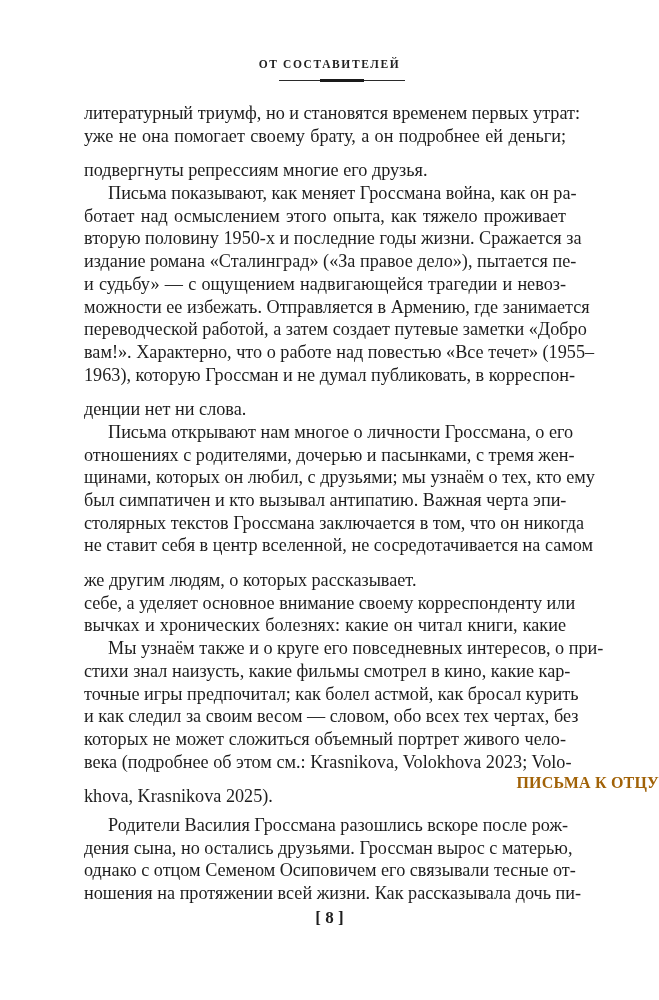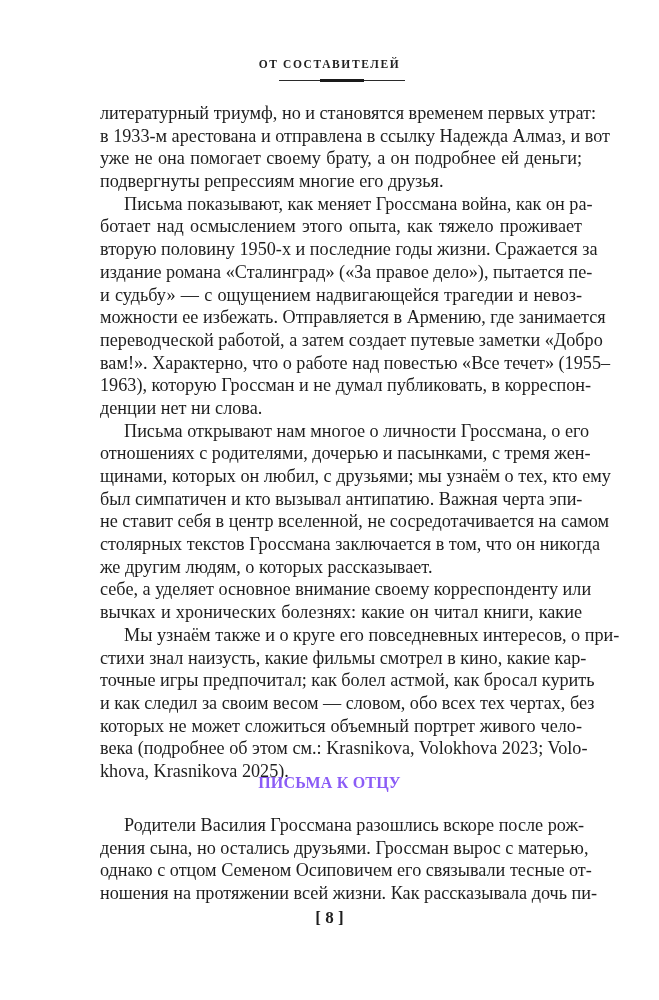--- a/index.html
+++ b/index.html
@@ -17,78 +17,77 @@
     }
     .head-rule {
       position: absolute; top: 80px; left: 279px; width: 126px; height: 1px;
       background: #2a2a2a;
     }
     .head-rule-thick {
       position: absolute; top: 79px; left: 320px; width: 44px; height: 3px;
       background: #1a1a1a;
     }
     .text-block {
-      position: absolute; left: 100px; width: 482px; top: 102px;
+      position: absolute; left: 84px; width: 482px; top: 102px;
       font-family: "Liberation Serif", serif;
       font-size: 18.2px; line-height: 22.7px;
     }
     .line {
       display: block; white-space: nowrap;
       text-align: justify; text-align-last: justify;
       height: 22.7px; overflow: visible;
     }
     .line.indent { padding-left: 24px; }
-    .line.last { text-align-last: left; }
+    .line.last { text-align-last: left; margin-top: 12px; }
     .section-heading {
       position: absolute; left: 0; width: 659px; top: 774px;
-      text-align: center;
+      text-align: right;
       font-family: "Liberation Serif", serif;
       font-weight: bold; font-size: 16px; letter-spacing: 0.2px;
-      color: #8b5cf6;
+      color: #a16207;
     }
     .text-block-2 { top: 814px; }
     .page-number {
       position: absolute; left: 0; width: 659px; top: 908px;
       text-align: center;
       font-family: "Liberation Serif", serif;
       font-weight: bold; font-size: 17px;
       color: #1e1e1e;
     }
   </style>
 </head>
 <body>
 
 <div class="running-head">ОТ СОСТАВИТЕЛЕЙ</div>
 <div class="head-rule"></div>
 <div class="head-rule-thick"></div>
 
 <div class="text-block">
 
   <span class="line">литературный триумф, но и становятся временем первых утрат:</span>
-  <span class="line">в 1933-м арестована и отправлена в ссылку Надежда Алмаз, и вот</span>
   <span class="line">уже не она помогает своему брату, а он подробнее ей деньги;</span>
   <span class="line last">подвергнуты репрессиям многие его друзья.</span>
 
   <span class="line indent">Письма показывают, как меняет Гроссмана война, как он ра-</span>
   <span class="line">ботает над осмыслением этого опыта, как тяжело проживает</span>
   <span class="line">вторую половину 1950-х и последние годы жизни. Сражается за</span>
   <span class="line">издание романа «Сталинград» («За правое дело»), пытается пе-</span>
   <span class="line">и судьбу» — с ощущением надвигающейся трагедии и невоз-</span>
   <span class="line">можности ее избежать. Отправляется в Армению, где занимается</span>
   <span class="line">переводческой работой, а затем создает путевые заметки «Добро</span>
   <span class="line">вам!». Характерно, что о работе над повестью «Все течет» (1955–</span>
   <span class="line">1963), которую Гроссман и не думал публиковать, в корреспон-</span>
   <span class="line last">денции нет ни слова.</span>
 
   <span class="line indent">Письма открывают нам многое о личности Гроссмана, о его</span>
   <span class="line">отношениях с родителями, дочерью и пасынками, с тремя жен-</span>
   <span class="line">щинами, которых он любил, с друзьями; мы узнаём о тех, кто ему</span>
   <span class="line">был симпатичен и кто вызывал антипатию. Важная черта эпи-</span>
+  <span class="line">столярных текстов Гроссмана заключается в том, что он никогда</span>
   <span class="line">не ставит себя в центр вселенной, не сосредотачивается на самом</span>
-  <span class="line">столярных текстов Гроссмана заключается в том, что он никогда</span>
   <span class="line last">же другим людям, о которых рассказывает.</span>
   <span class="line">себе, а уделяет основное внимание своему корреспонденту или</span>
 
   <span class="line">вычках и хронических болезнях: какие он читал книги, какие</span>
   <span class="line indent">Мы узнаём также и о круге его повседневных интересов, о при-</span>
   <span class="line">стихи знал наизусть, какие фильмы смотрел в кино, какие кар-</span>
   <span class="line">точные игры предпочитал; как болел астмой, как бросал курить</span>
   <span class="line">и как следил за своим весом — словом, обо всех тех чертах, без</span>
   <span class="line">которых не может сложиться объемный портрет живого чело-</span>
   <span class="line">века (подробнее об этом см.: Krasnikova, Volokhova 2023; Volo-</span>

